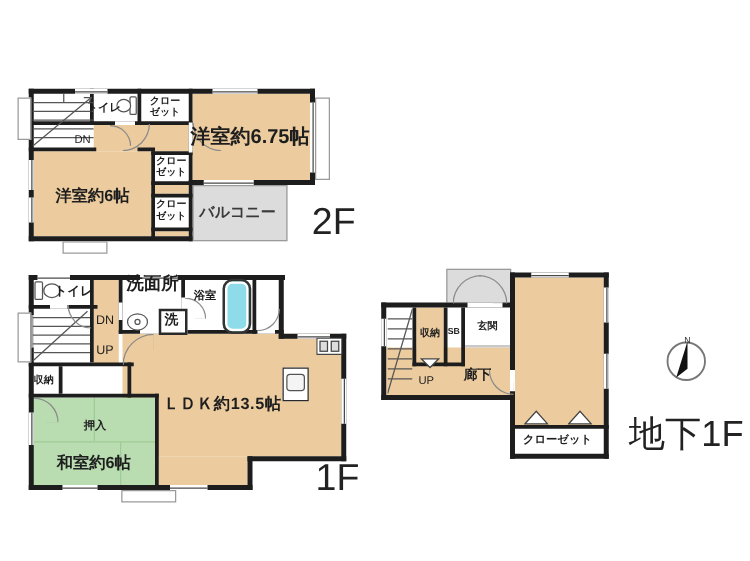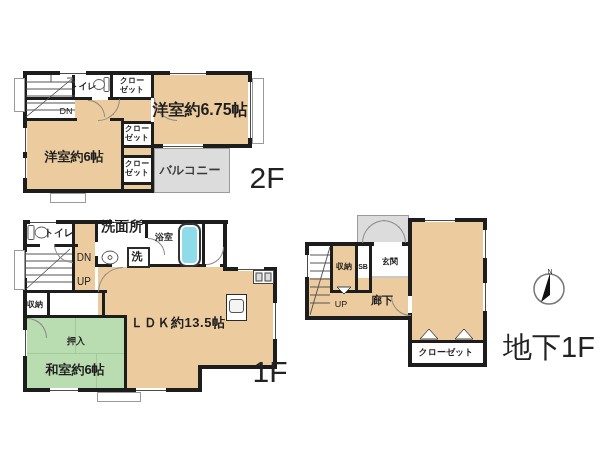--- a/index.html
+++ b/index.html
@@ -206,21 +206,21 @@
     <div class="lab" style="left:59px;top:23px;font-size:10px;">トイレ</div>
     <div class="lab" style="left:84px;top:47px;font-size:10px;font-weight:400;">DN</div>
     <div class="lab" style="left:84px;top:71px;font-size:10px;font-weight:400;">UP</div>
     <div class="lab" style="left:122px;top:17px;font-size:14px;">洗面所</div>
     <div class="lab" style="left:137px;top:46px;font-size:11px;">洗</div>
     <div class="lab" style="left:164px;top:27px;font-size:9px;">浴室</div>
     <div class="lab" style="left:35px;top:94px;font-size:8px;">収納</div>
     <div class="lab" style="left:76px;top:94px;font-size:9px;margin-top:37px;">押入</div>
     <div class="lab" style="left:75px;top:160px;font-size:13px;">和室約6帖</div>
     <div class="lab" style="left:178px;top:113px;font-size:13px;letter-spacing:0.5px;">ＬＤＫ約13.5帖</div>
-    <div class="flab" style="left:270px;top:162px;font-size:30px;">1F</div>
+    <div class="flab" style="left:270px;top:173px;font-size:30px;">1F</div>
   </div>
 
   <div class="f" style="left:300px;top:0;width:300px;height:449px;">
 
     <div class="f gray" style="left:57px;top:215px;width:50px;height:29px;"></div>
     <div class="f white" style="left:5px;top:242px;width:103px;height:78px;"></div>
     <div class="f white" style="left:108px;top:218px;width:79px;height:149px;"></div>
     <div class="f room" style="left:112px;top:222px;width:71px;height:118px;"></div>
     <div class="f room" style="left:9px;top:278px;width:99px;height:38px;"></div>
     <div class="f room" style="left:33px;top:246px;width:22px;height:44px;"></div>

